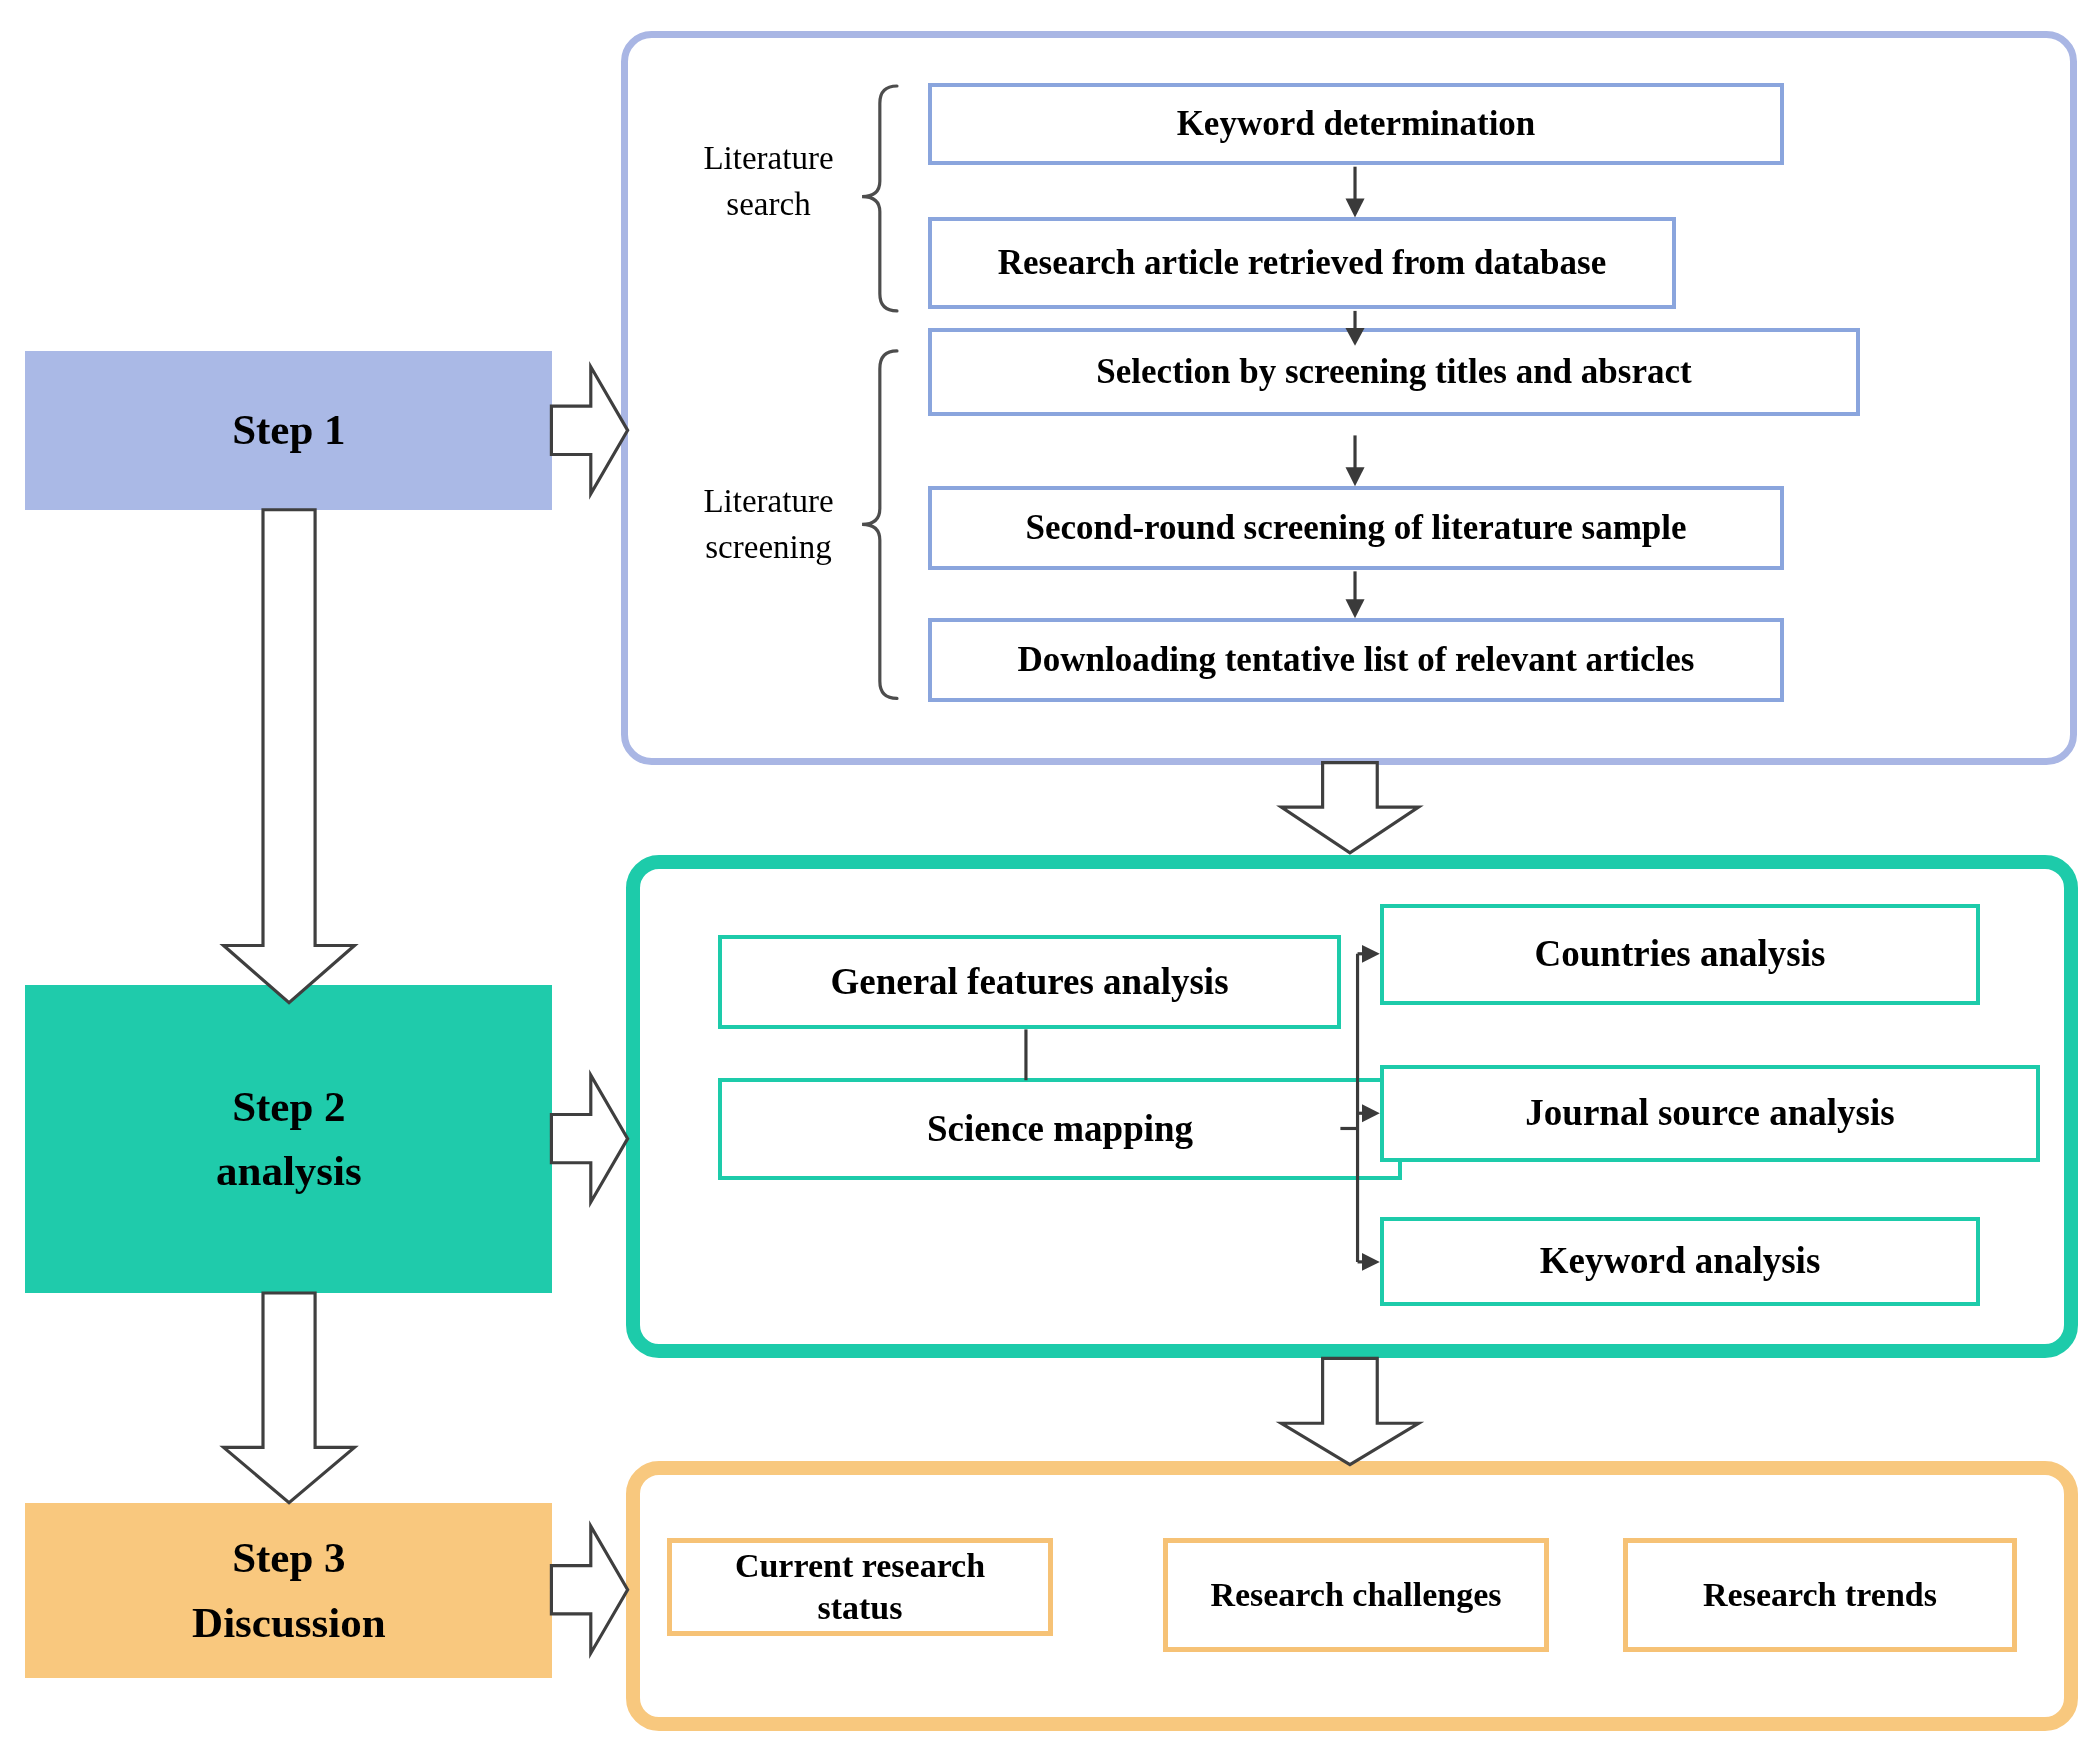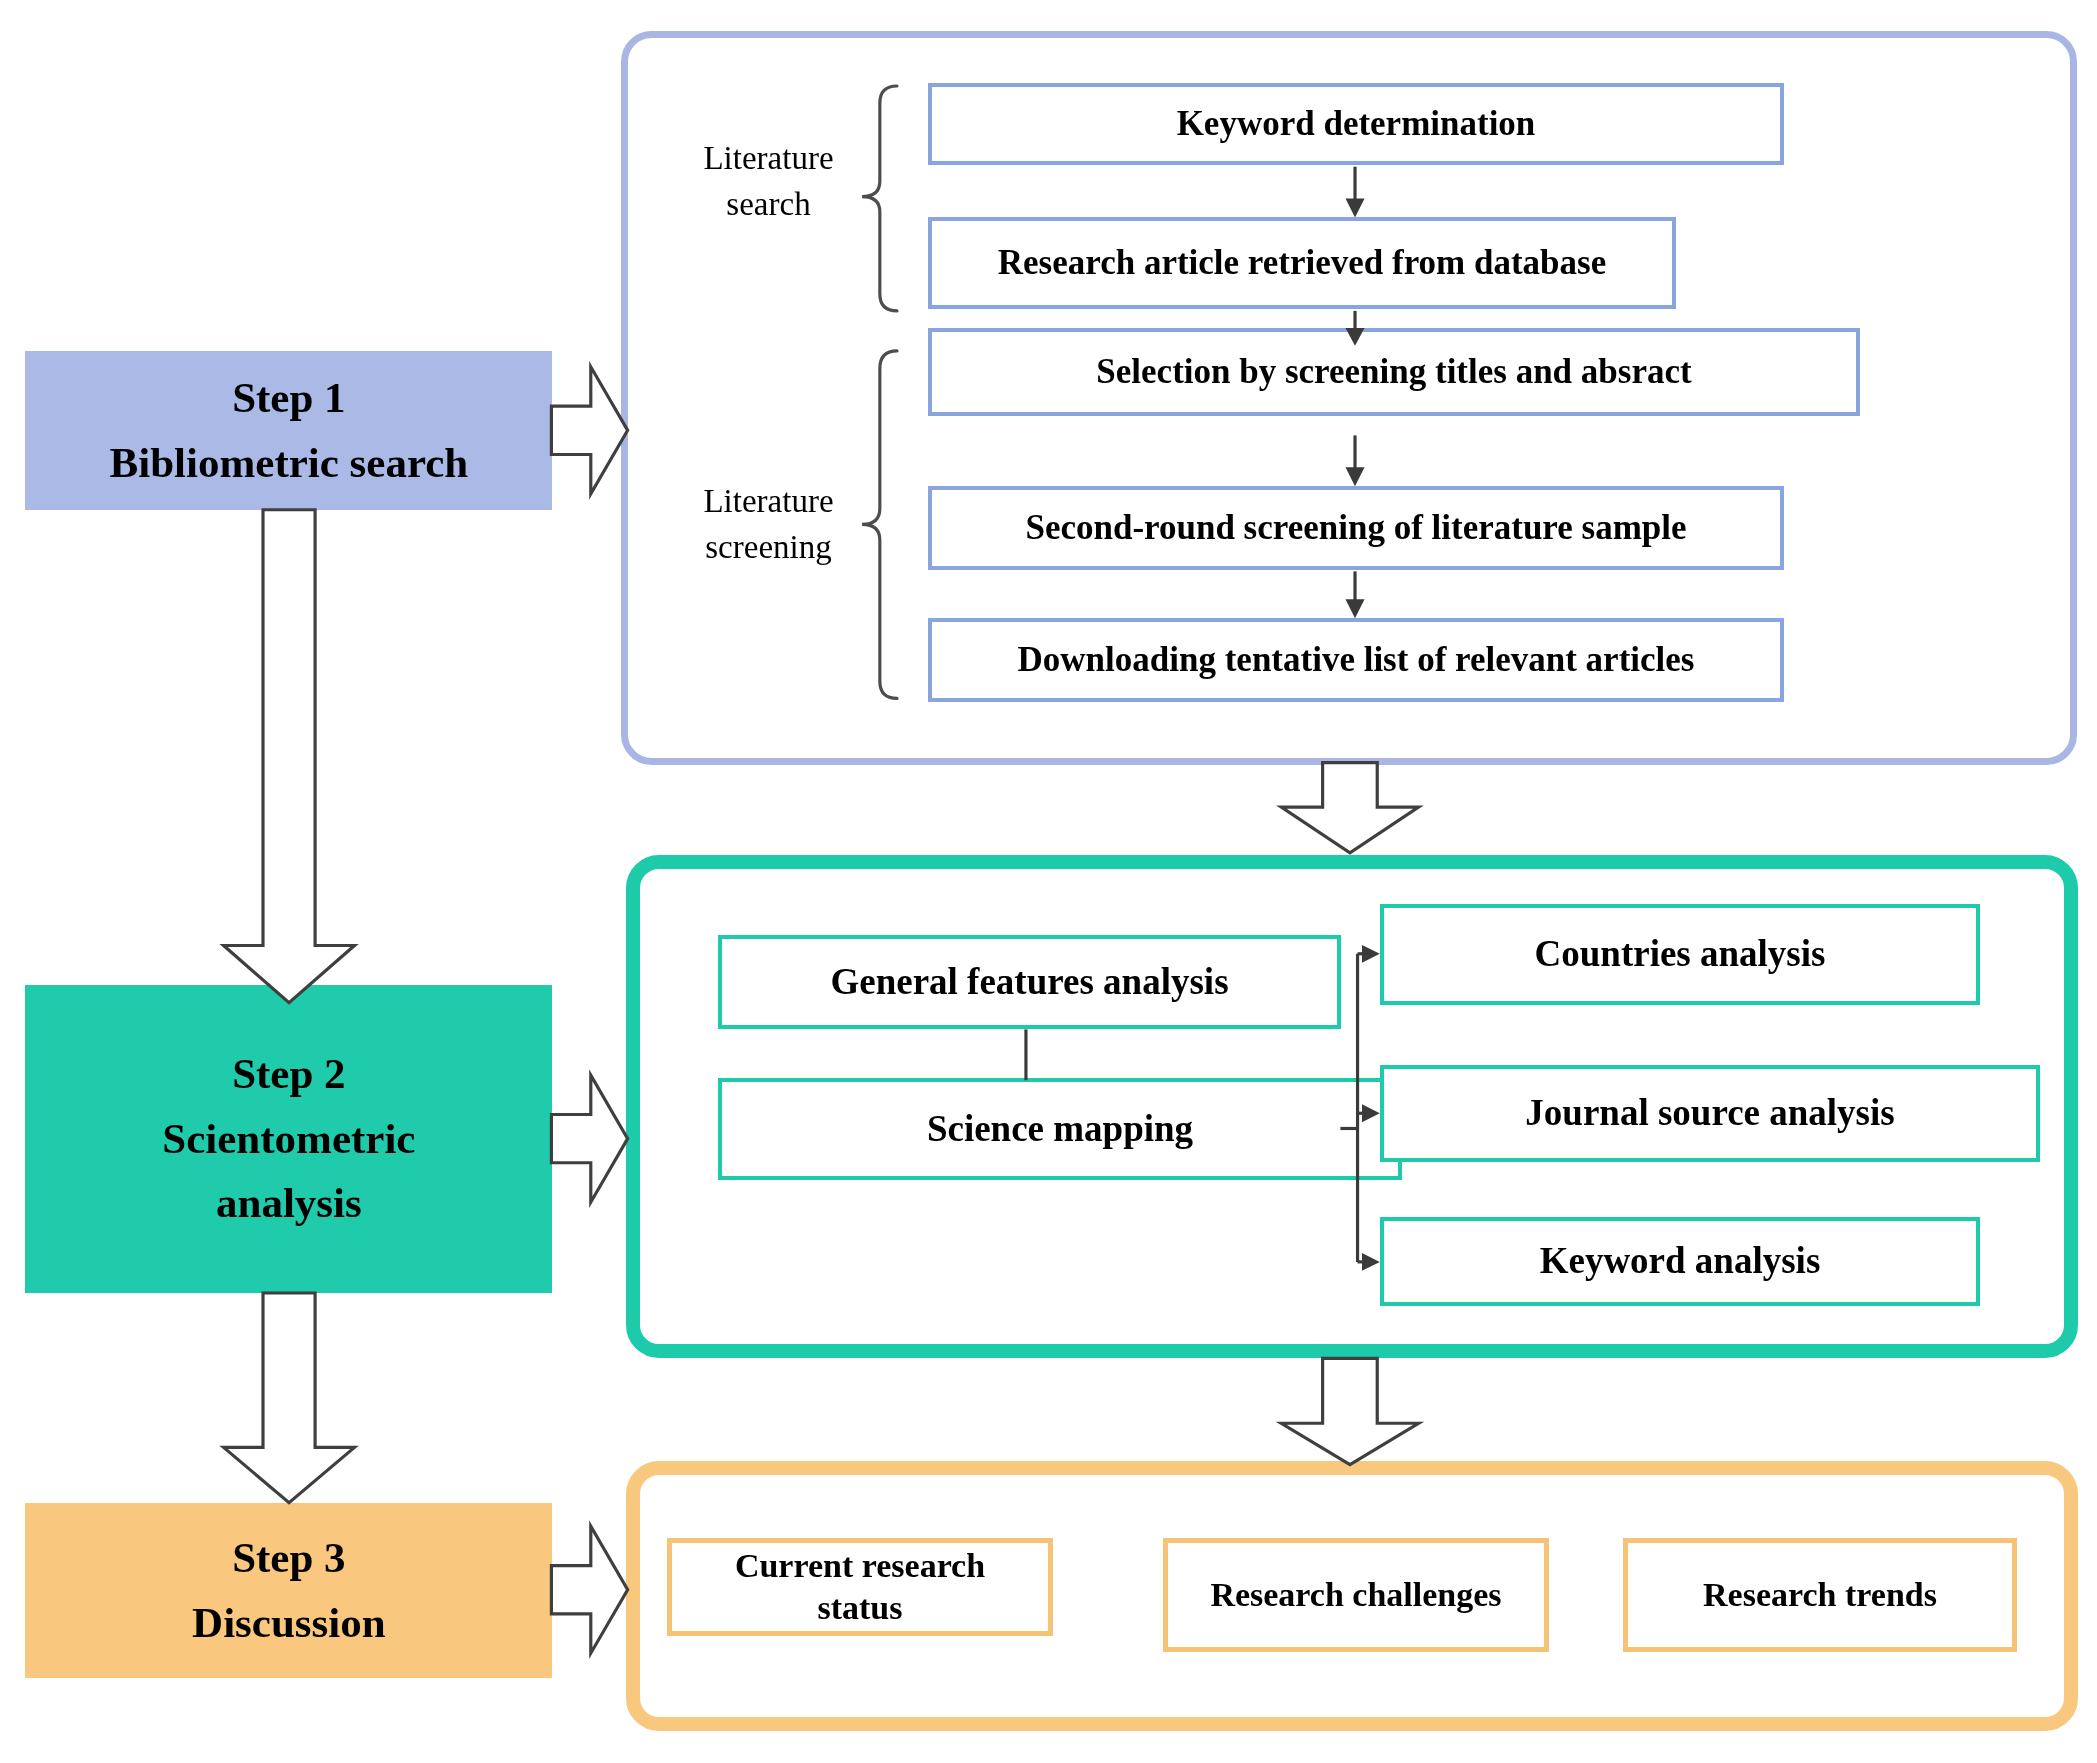--- a/index.html
+++ b/index.html
@@ -29,25 +29,23 @@
 </style>
 </head>
 <body>
 
 <div class="abs container c1" style="left:621px;top:30.5px;width:1456px;height:734px;"></div>
 <div class="abs container c2" style="left:626px;top:855px;width:1452px;height:503px;"></div>
 <div class="abs container c3" style="left:626px;top:1461px;width:1452px;height:270px;"></div>
 
 <div class="abs stepbox s1" style="left:25.4px;top:351px;width:527px;height:159px;">
   <span>Step 1</span>
-  <span>Bibliometric search</span>
 </div>
 <div class="abs stepbox s2" style="left:25.4px;top:985px;width:527px;height:308px;">
   <span>Step 2</span>
-  <span>Scientometric</span>
   <span>analysis</span>
 </div>
 <div class="abs stepbox s3" style="left:25.4px;top:1503px;width:527px;height:175px;">
   <span>Step 3</span>
   <span>Discussion</span>
 </div>
 
 <div class="abs flowbox blue" style="left:928px;top:83px;width:856px;height:82px;">
   <span>Keyword determination</span>
 </div>

